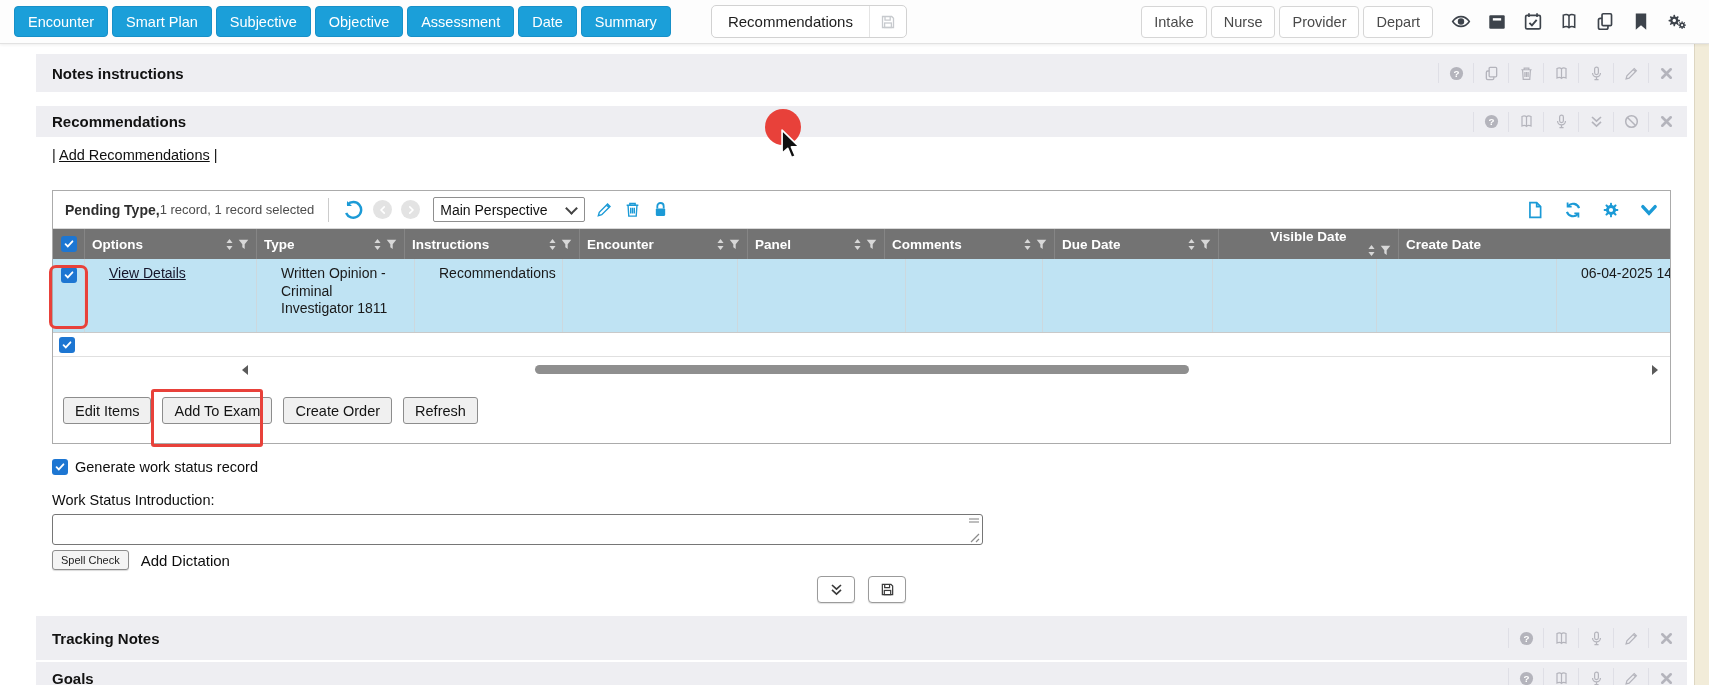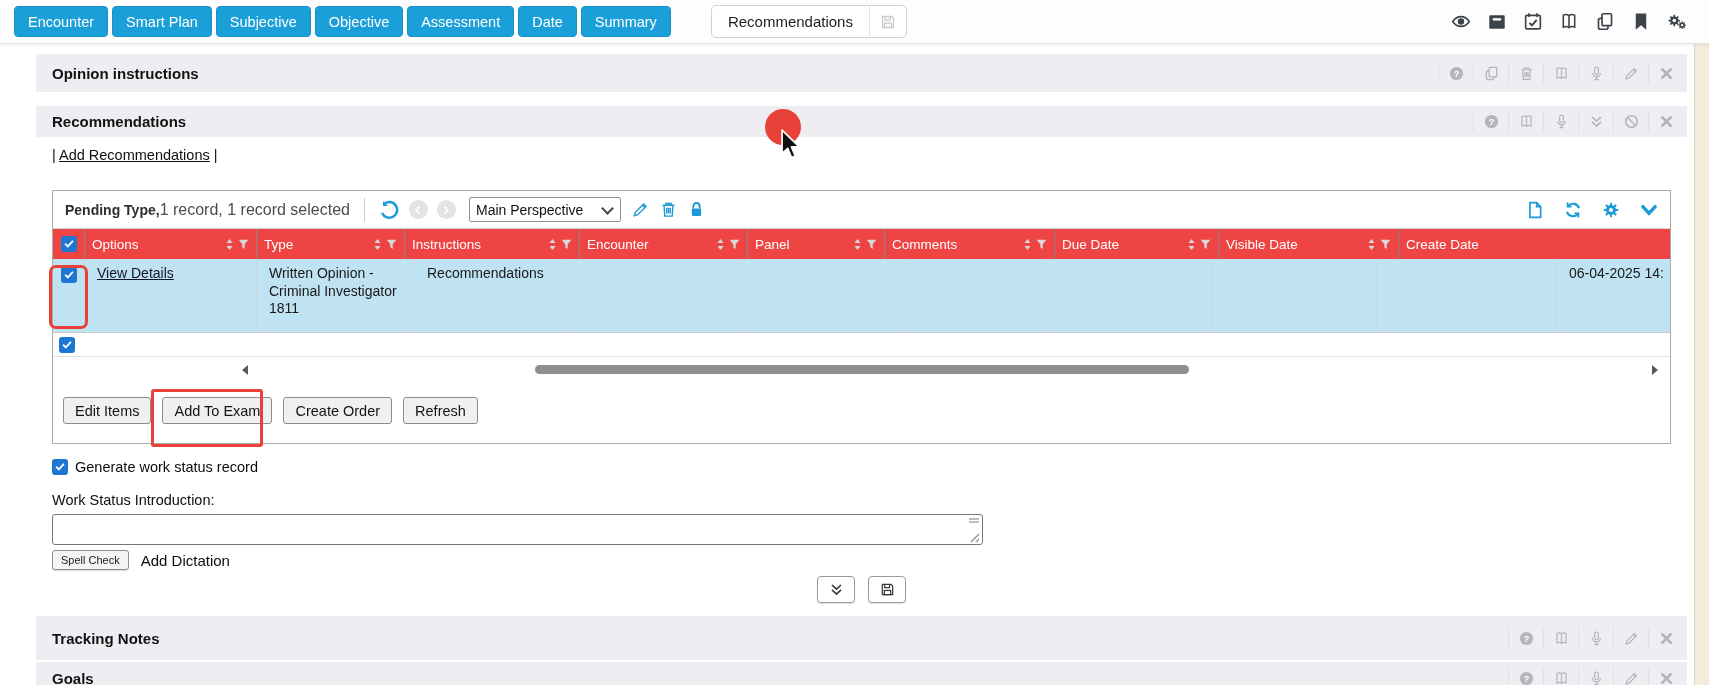--- a/index.html
+++ b/index.html
@@ -43,51 +43,51 @@
   #bar-goals { top:662px; height:32px; }
   
   .add-link { position:absolute; left:52px; top:147px; font-size:14.5px; color:#101010; }
   .add-link a { color:#101010; text-decoration:underline; cursor:pointer; }
   
   .grid { position:absolute; left:52px; top:190px; width:1619px; height:254px;
     border:1px solid #ababab; background:#fff; }
   .grid-toolbar { height:38px; display:flex; align-items:center; padding:0 12px;
     border-bottom:1px solid #d8d8d8; }
   .gt-title { font-weight:bold; font-size:14px; color:#2e2e2e; white-space:nowrap; }
-  .gt-summary { font-size:16px; color:#4c4c4c; white-space:nowrap; }
+  .gt-summary { font-size:13px; color:#4c4c4c; white-space:nowrap; }
   .gt-sep { width:1px; height:24px; background:#ccc; margin:0 14px; }
   .gt-undo { color:#1b9ad6; display:flex; cursor:pointer; }
   .gt-undo svg { width:21px; height:19px; }
   .circle-btn { width:19px; height:19px; border-radius:50%; background:#e3e3e3; margin-left:9px;
     display:flex; align-items:center; justify-content:center; cursor:pointer; }
   .circle-btn svg { width:10px; height:10px; }
   .sel-wrap { position:relative; margin-left:13px; }
   .sel-wrap select { appearance:none; -webkit-appearance:none; width:152px; height:25px;
     border:1px solid #8f8f8f; border-radius:2px; background:#fff; font-family:inherit;
     font-size:14px; color:#111; padding:0 20px 0 6px; cursor:pointer; }
   .sel-wrap::after { content:""; position:absolute; right:9px; top:7px; width:7px; height:7px;
     border-right:2px solid #444; border-bottom:2px solid #444; transform:rotate(45deg); pointer-events:none; }
   .gt-mid { display:flex; align-items:center; }
   .gt-mid .ico { color:#1b9ad6; margin-left:11px; display:flex; cursor:pointer; }
   .gt-mid .ico svg { width:17px; height:17px; }
   .gt-right { margin-left:auto; display:flex; align-items:center; gap:20px; }
   .gt-right .ico { color:#1b9ad6; display:flex; cursor:pointer; }
   .gt-right .ico svg { width:18px; height:18px; }
-  .grid-head { height:30px; background:#ef4444; display:flex; }
+  .grid-head { height:30px; background:#737373; display:flex;font-weight:bold; }
   .hc { display:flex; align-items:center; padding:0 7px; border-right:1px solid #858585;
     color:#fff; font-size:13.5px; overflow:hidden; }
   .hc .lbl { white-space:nowrap; }
   .hc .hicons { margin-left:auto; display:flex; align-items:center; gap:4px; color:#d8d8d8; padding-left:6px; }
   .hc .hicons svg { display:block; }
   .hc-cb { justify-content:center; padding:0; }
   .cb { width:16px; height:16px; background:#1d76d2; border-radius:3px; display:inline-flex;
     align-items:center; justify-content:center; flex:none; cursor:pointer; }
   .cb svg { width:12px; height:12px; }
   .grid-row { height:74px; background:#bfe3f3; display:flex; border-bottom:1px solid #c9c9c9; }
-  .rc { padding:6px 12px; border-right:1px solid #ccd8de; font-size:14px; color:#191919; overflow:hidden; line-height:1.25; }
+  .rc { padding:6px 24px; border-right:1px solid #ccd8de; font-size:14px; color:#191919; overflow:hidden; line-height:1.25; }
   .rc a { color:#14142a; text-decoration:underline; cursor:pointer; }
   .rc-cb { display:flex; justify-content:center; padding:8px 0 0 0; border-right:1px solid #ccd8de; }
   .grid-empty { height:24px; background:#fff; display:flex; align-items:center; padding-left:6px;
     border-bottom:1px solid #e0e0e0; }
   .grid-scroll { height:26px; position:relative; background:#fff; }
   .sc-arrow { position:absolute; top:7px; color:#5a5a5a; cursor:pointer; }
   .sc-arrow svg { width:8px; height:12px; display:block; }
   #sc-left { left:188px; }
   #sc-right { left:1598px; }
   .sc-thumb { position:absolute; left:482px; top:8px; width:654px; height:9px;
@@ -141,20 +141,26 @@
     <span class="atsep"></span>
     <span class="atico">
         <svg viewBox="0 0 16 16" fill="none" stroke="currentColor" stroke-width="1.3">
           <path d="M2.5 2.5h9.2l1.8 1.8v9.2H2.5z"></path>
           <path d="M5 2.5v3.6h5.2V2.5"></path>
           <rect x="4.6" y="9" width="6.8" height="4.5"></rect>
         </svg>
       </span>
   </div>
   <div class="top-right">
+    <div style="display:flex;gap:4px;">
+        <div class="role-btn">Intake</div>
+        <div class="role-btn">Nurse</div>
+        <div class="role-btn">Provider</div>
+        <div class="role-btn">Depart</div>
+      </div>
     <div class="top-icons">
         <span class="tico ic-eye">
           <svg viewBox="0 0 18 16" fill="none" stroke="currentColor" stroke-width="1.4">
             <path d="M1.5 8S4.5 3.6 9 3.6 16.5 8 16.5 8 13.5 12.4 9 12.4 1.5 8 1.5 8z"></path>
             <circle cx="9" cy="8" r="2.2" fill="currentColor"></circle>
           </svg>
         </span>
         <span class="tico ic-archive">
           <svg viewBox="0 0 16 16">
             <rect x="1.5" y="2.8" width="13" height="11.2" rx="1" fill="currentColor"></rect>
@@ -203,21 +209,21 @@
             </g>
             <circle cx="16.6" cy="13" r="2.9"></circle>
             <circle cx="16.6" cy="13" r="1.2" fill="#fff"></circle>
           </svg>
         </span>
       </div>
   </div>
 </header>
 
 <div class="bar" id="bar-depart">
-  <span class="title">Opinion instructions</span>
+  <span class="title">Notes instructions</span>
   <span class="bicons">
       <span class="ico ic-help">
         <svg viewBox="0 0 16 16">
           <circle cx="8" cy="8" r="7" fill="currentColor"></circle>
           <text x="8" y="11.6" text-anchor="middle" font-size="10.5" font-weight="bold" fill="#fff" font-family="Liberation Sans,sans-serif">?</text>
         </svg>
       </span>
       <span class="ico ic-copy">
         <svg viewBox="0 0 16 16" fill="none" stroke="currentColor" stroke-width="1.4">
           <rect x="5.5" y="1.5" width="8" height="10" rx="1"></rect>
@@ -478,21 +484,21 @@
               <path d="M5 .8l3.4 4.4H1.6zM5 13.2L1.6 8.8h6.8z"></path>
             </svg>
           </span>
           <span>
             <svg width="11" height="11" viewBox="0 0 12 12" fill="currentColor">
               <path d="M.8.8h10.4L7.3 5.6V11L4.7 9V5.6z"></path>
             </svg>
           </span>
         </span>
       </div>
-      <div class="hc" style="width: 180px;">
+      <div class="hc" style="width: 180px; flex-direction: column;">
         <span class="lbl">Visible Date</span>
         <span class="hicons">
           <span>
             <svg width="9" height="13" viewBox="0 0 10 14" fill="currentColor">
               <path d="M5 .8l3.4 4.4H1.6zM5 13.2L1.6 8.8h6.8z"></path>
             </svg>
           </span>
           <span>
             <svg width="11" height="11" viewBox="0 0 12 12" fill="currentColor">
               <path d="M.8.8h10.4L7.3 5.6V11L4.7 9V5.6z"></path>

